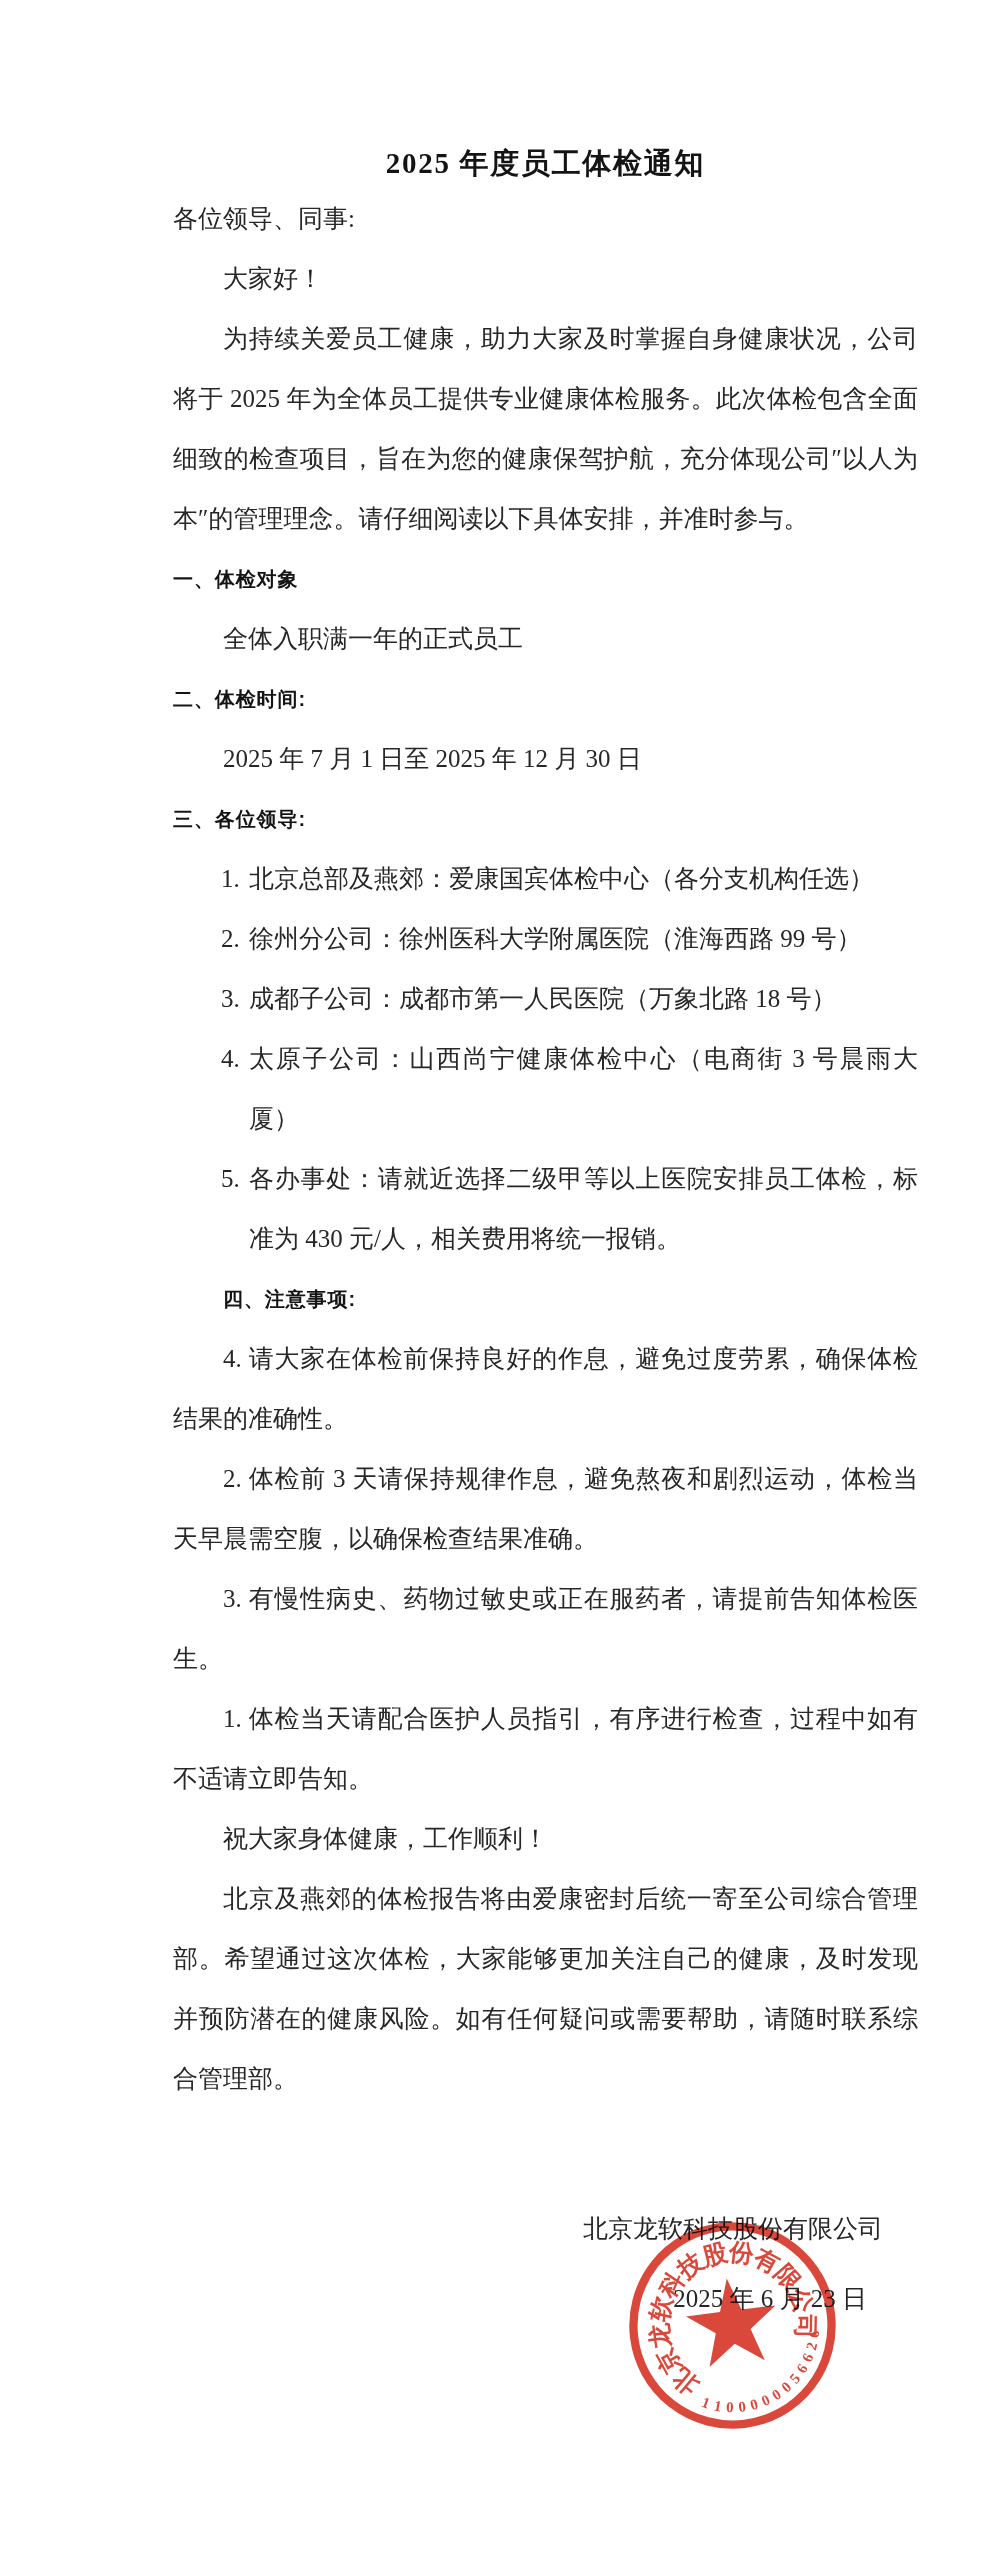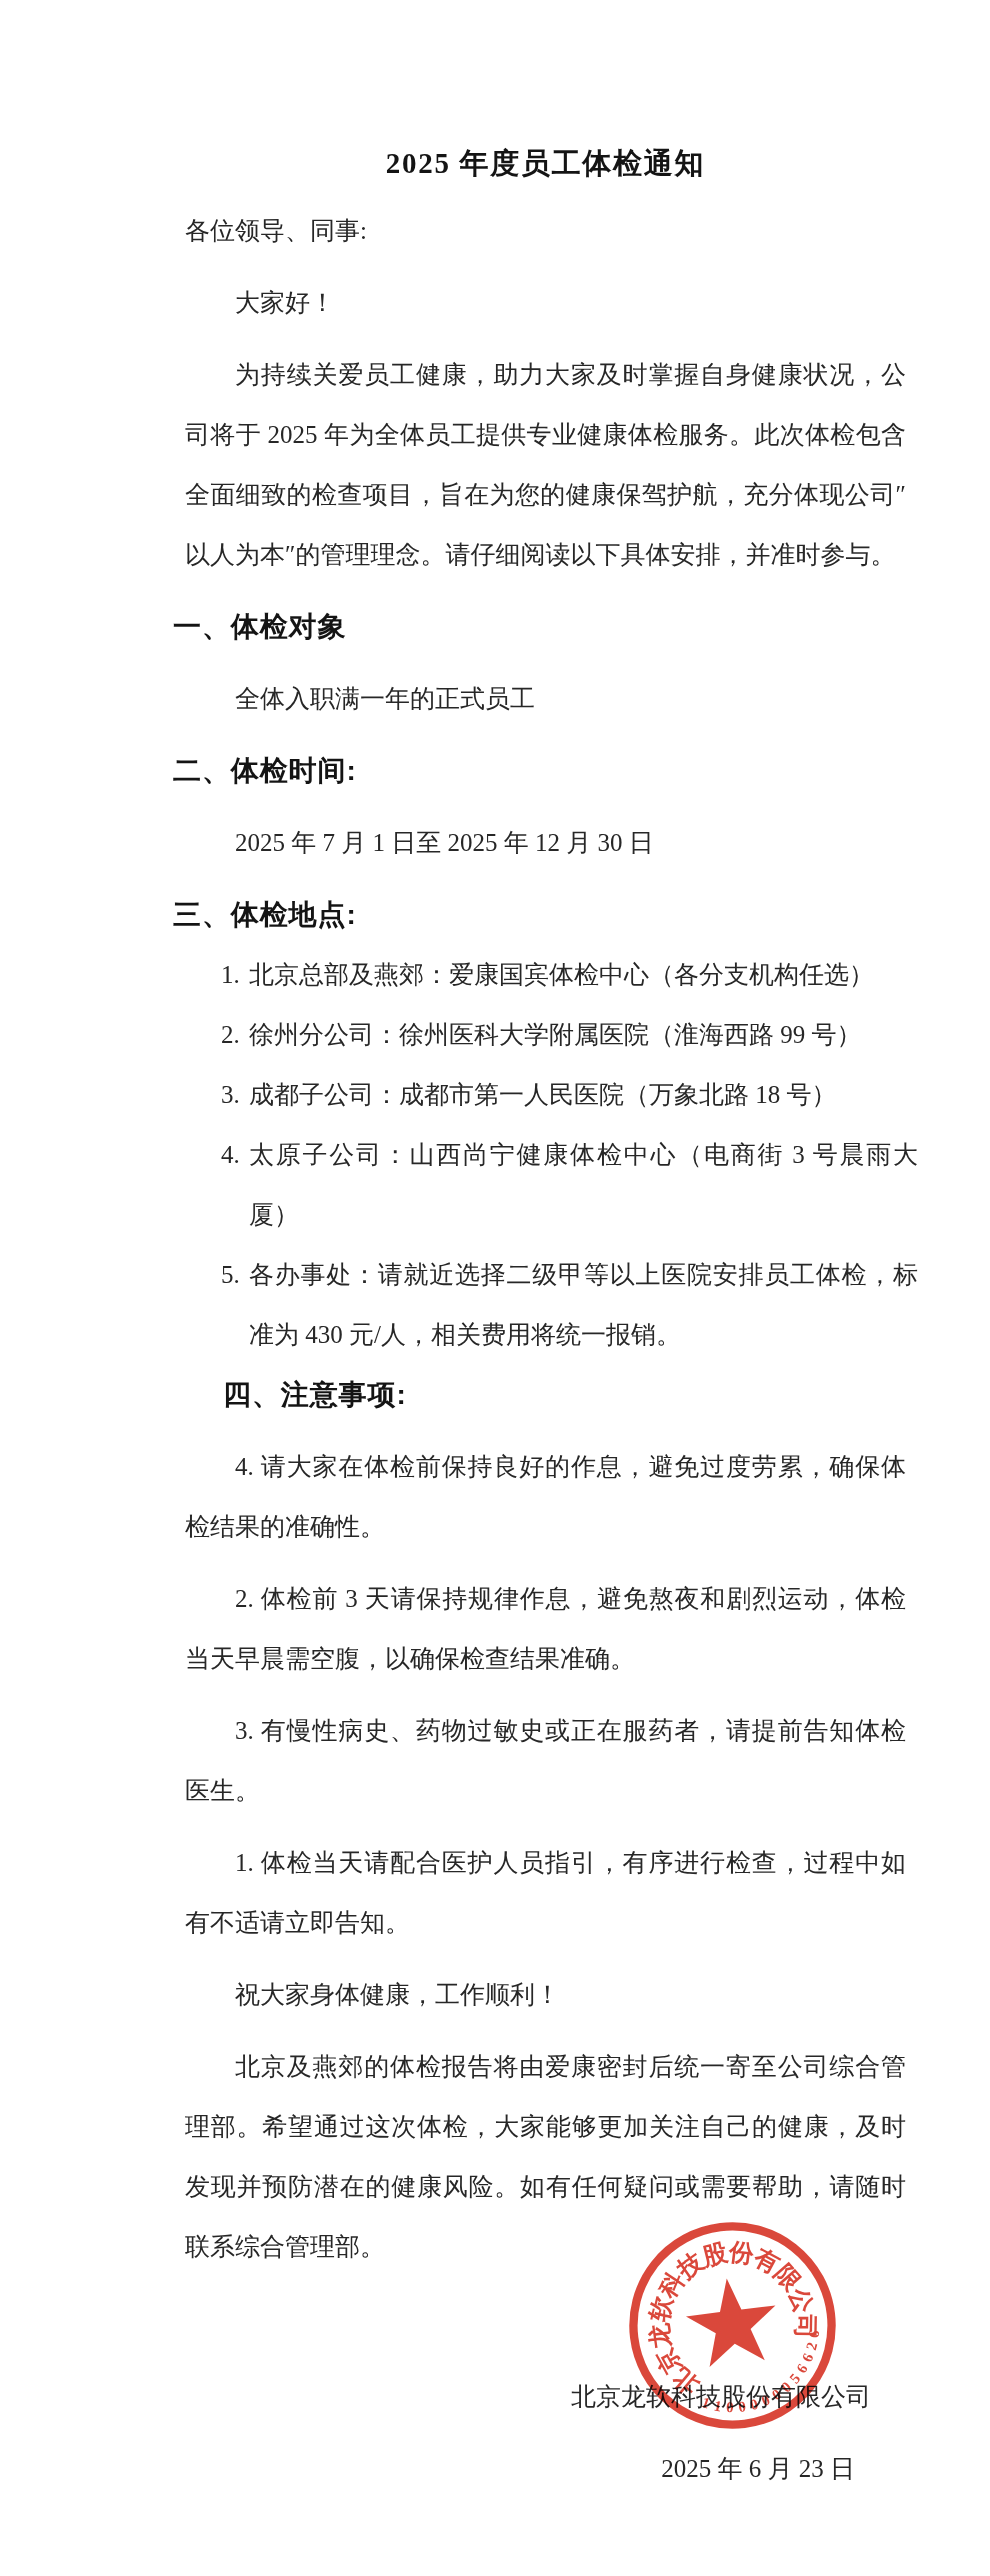--- a/index.html
+++ b/index.html
@@ -28,27 +28,27 @@
   .doc-title{
     font-family:"Liberation Serif","DejaVu Serif",serif;
     font-size:29px;
     font-weight:bold;
     color:var(--heading-ink);
     text-align:center;
     margin:137px 0 0 0;
     line-height:52px;
     letter-spacing:1.7px;
   }
-  p{margin:12px;}
+  p{margin:0;}
   .indent{text-indent:50px;}
   .sec-heading{
     margin:0;
     font-family:"Liberation Sans","DejaVu Sans",sans-serif;
     font-weight:bold;
-    font-size:28px;
+    font-size:20px;
     line-height:60px;
     color:var(--heading-ink);
     text-align:left;
     letter-spacing:0.9px;
   }
   .sec-heading.indented{padding-left:50px;}
   .loc-item{
     position:relative;
     margin-left:76px;
   }
@@ -99,21 +99,21 @@
     <p>各位领导、同事:</p>
     <p class="indent">大家好！</p>
     <p class="indent">为持续关爱员工健康，助力大家及时掌握自身健康状况，公司将于 2025 年为全体员工提供专业健康体检服务。此次体检包含全面细致的检查项目，旨在为您的健康保驾护航，充分体现公司″以人为本″的管理理念。请仔细阅读以下具体安排，并准时参与。</p>
 
     <h2 class="sec-heading">一、体检对象</h2>
     <p class="indent">全体入职满一年的正式员工</p>
 
     <h2 class="sec-heading">二、体检时间:</h2>
     <p class="indent">2025 年 7 月 1 日至 2025 年 12 月 30 日</p>
 
-    <h2 class="sec-heading">三、体检地点:</h2>
+    <h2 class="sec-heading">三、各位领导:</h2>
 
     <div>
       <div class="loc-item">
         <span class="loc-num">1.</span>
         <span>北京总部及燕郊：爱康国宾体检中心（各分支机构任选）</span>
       </div>
       <div class="loc-item">
         <span class="loc-num">2.</span>
         <span>徐州分公司：徐州医科大学附属医院（淮海西路 99 号）</span>
       </div>

